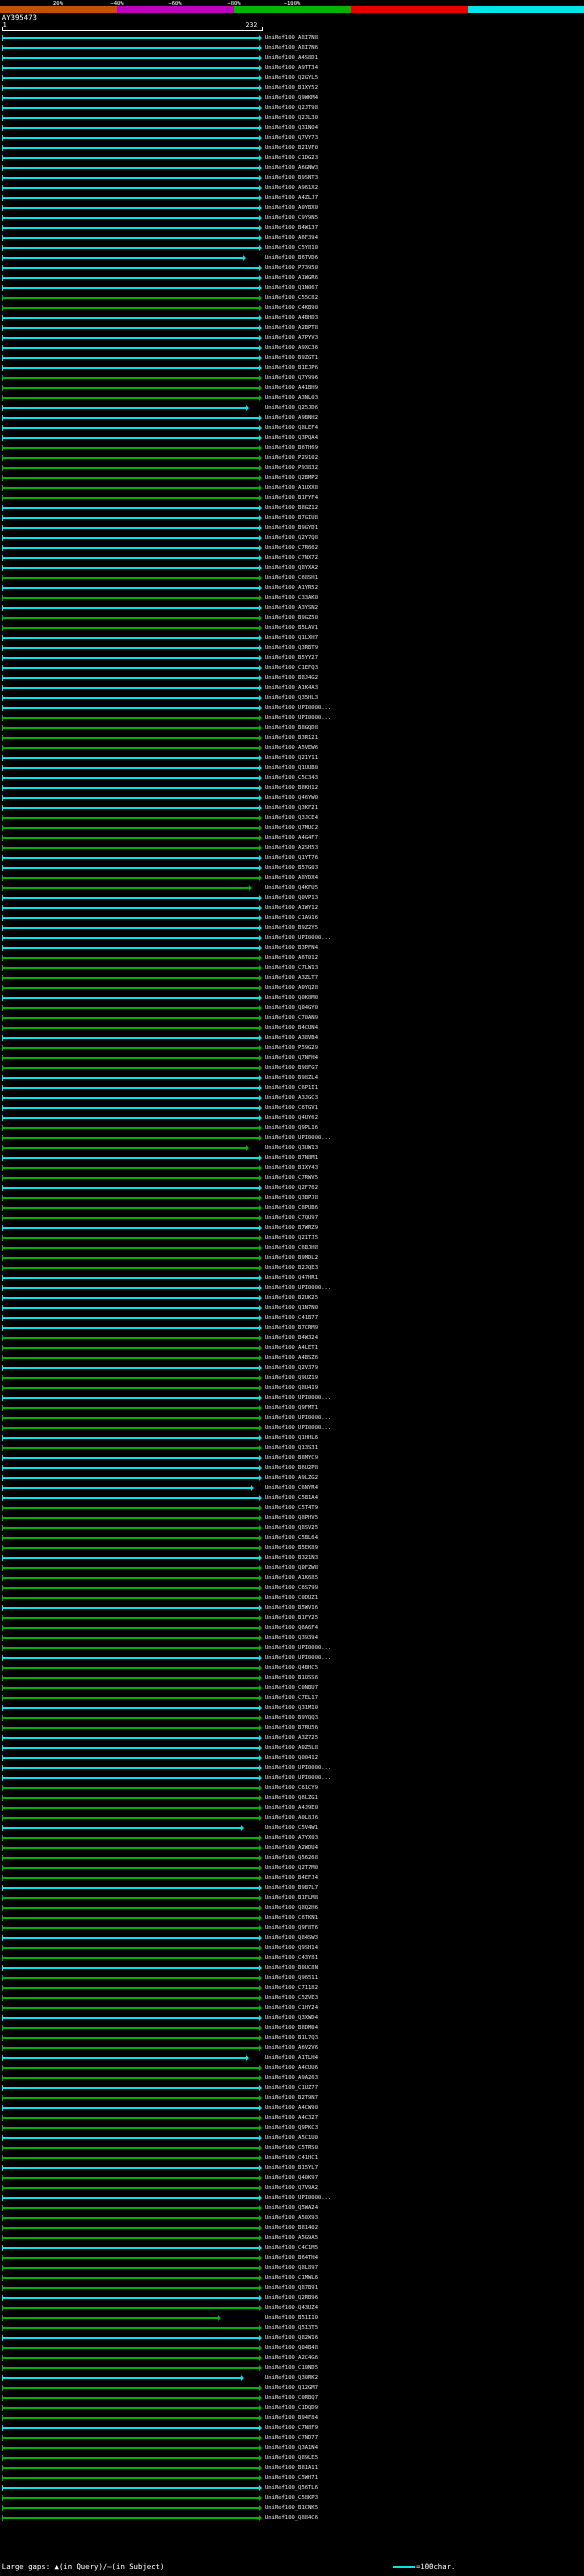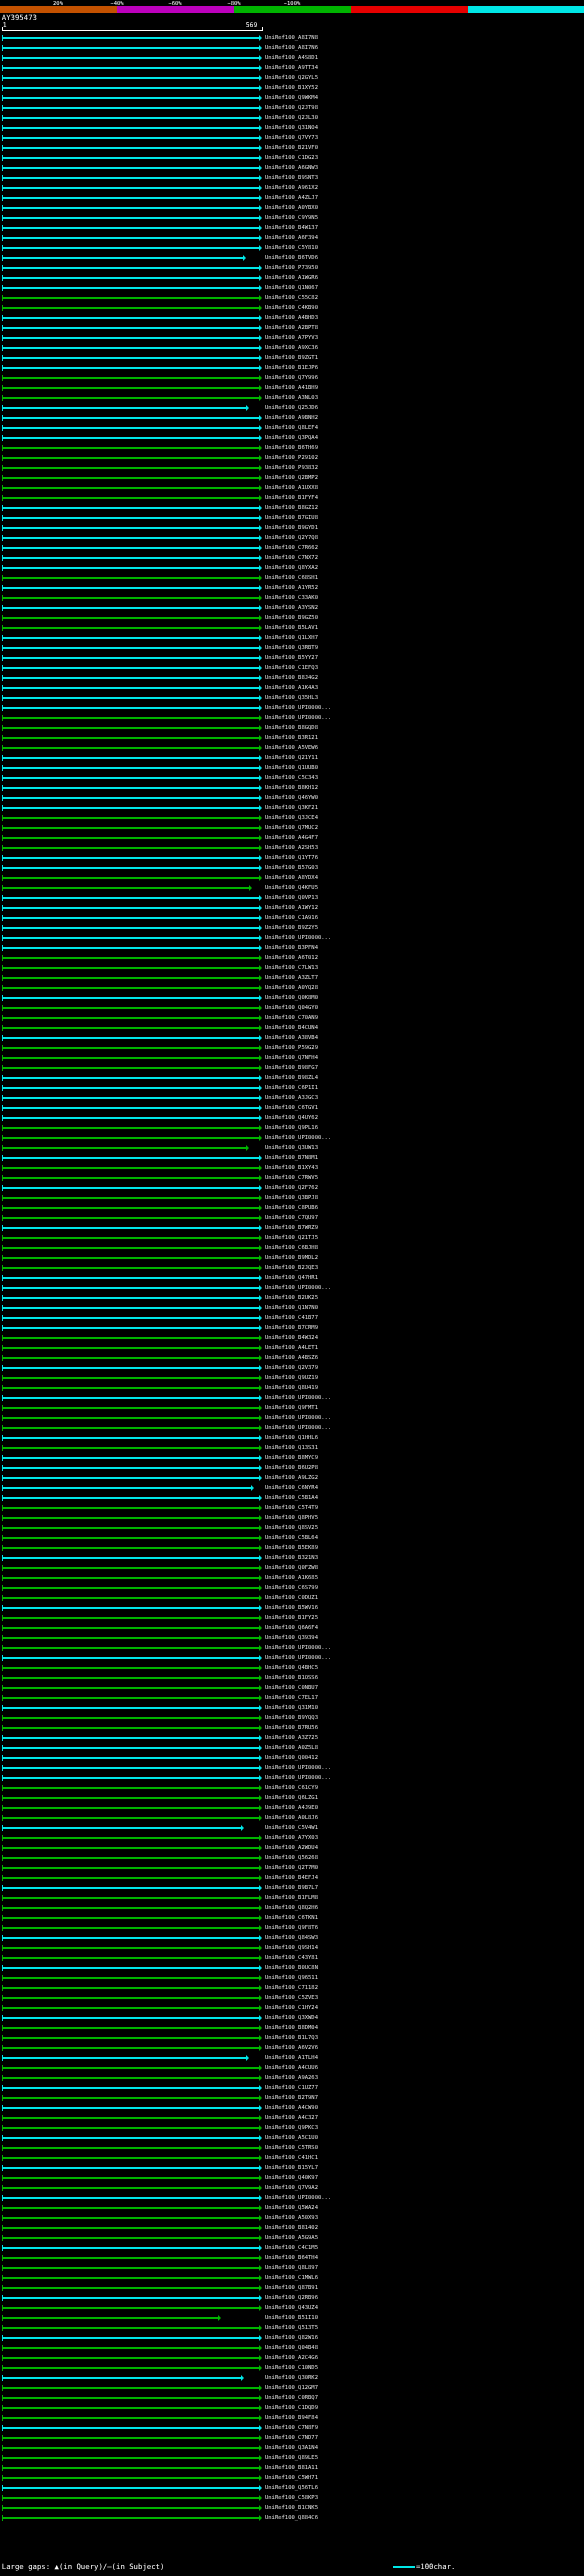--- a/index.html
+++ b/index.html
@@ -57,21 +57,21 @@
     <div class="key-seg" style="background: rgb(188, 0, 188);"></div>
     <div class="key-seg" style="background: rgb(0, 180, 0);"></div>
     <div class="key-seg" style="background: rgb(230, 0, 0);"></div>
     <div class="key-seg" style="background: rgb(0, 230, 230);"></div>
   </div>
 
 <div class="query-name">AY395473</div>
 
 <div class="ruler">
   <span class="ruler-start">1</span>
-  <span class="ruler-end">569</span>
+  <span class="ruler-end">232</span>
   <div class="ruler-line"></div>
   <div class="ruler-tick-l"></div>
   <div class="ruler-tick-r"></div>
 </div>
 
 <div class="hits">
     <div class="hit-row">
       <div class="bar-area">
         <div class="tick" style="background: rgb(0, 230, 230);"></div>
         <div class="bar" style="width: 257px; background: rgb(0, 230, 230);"></div>

